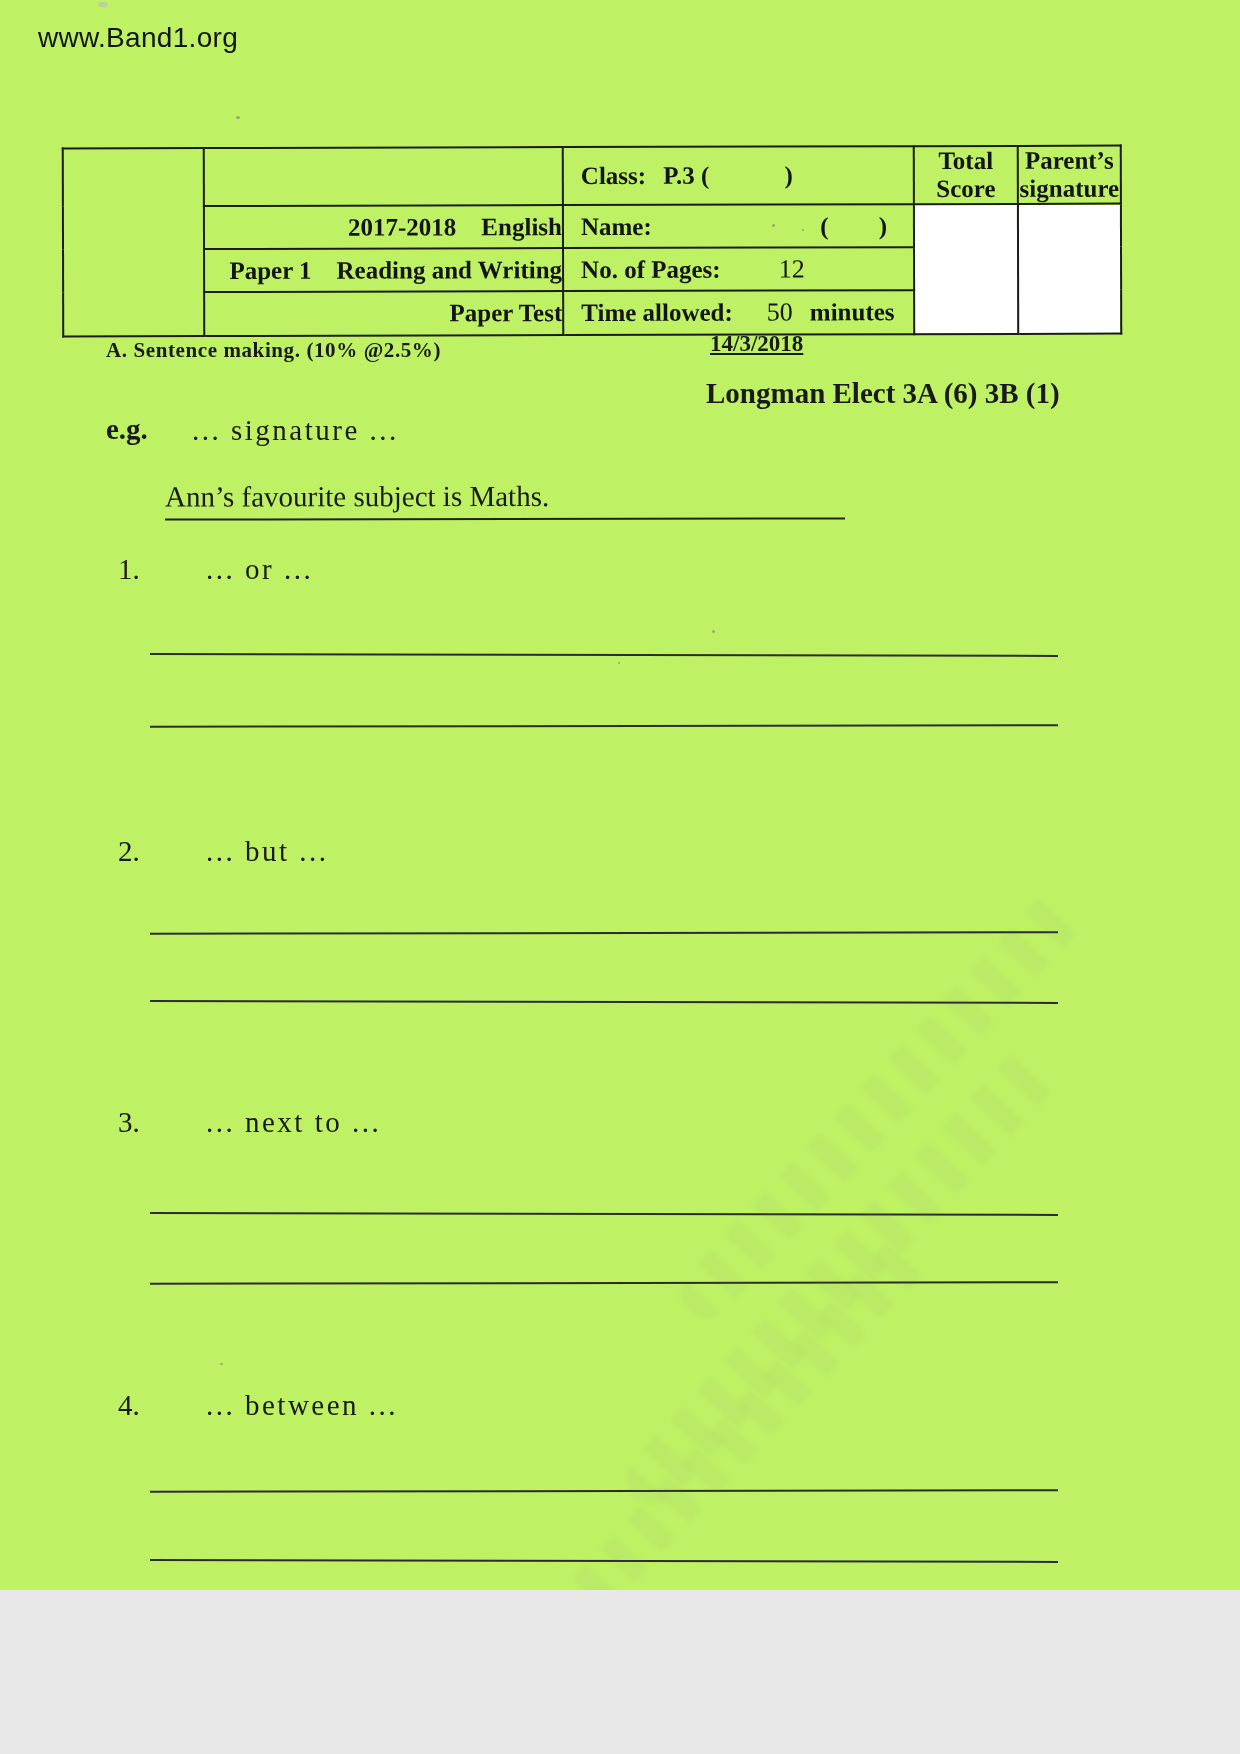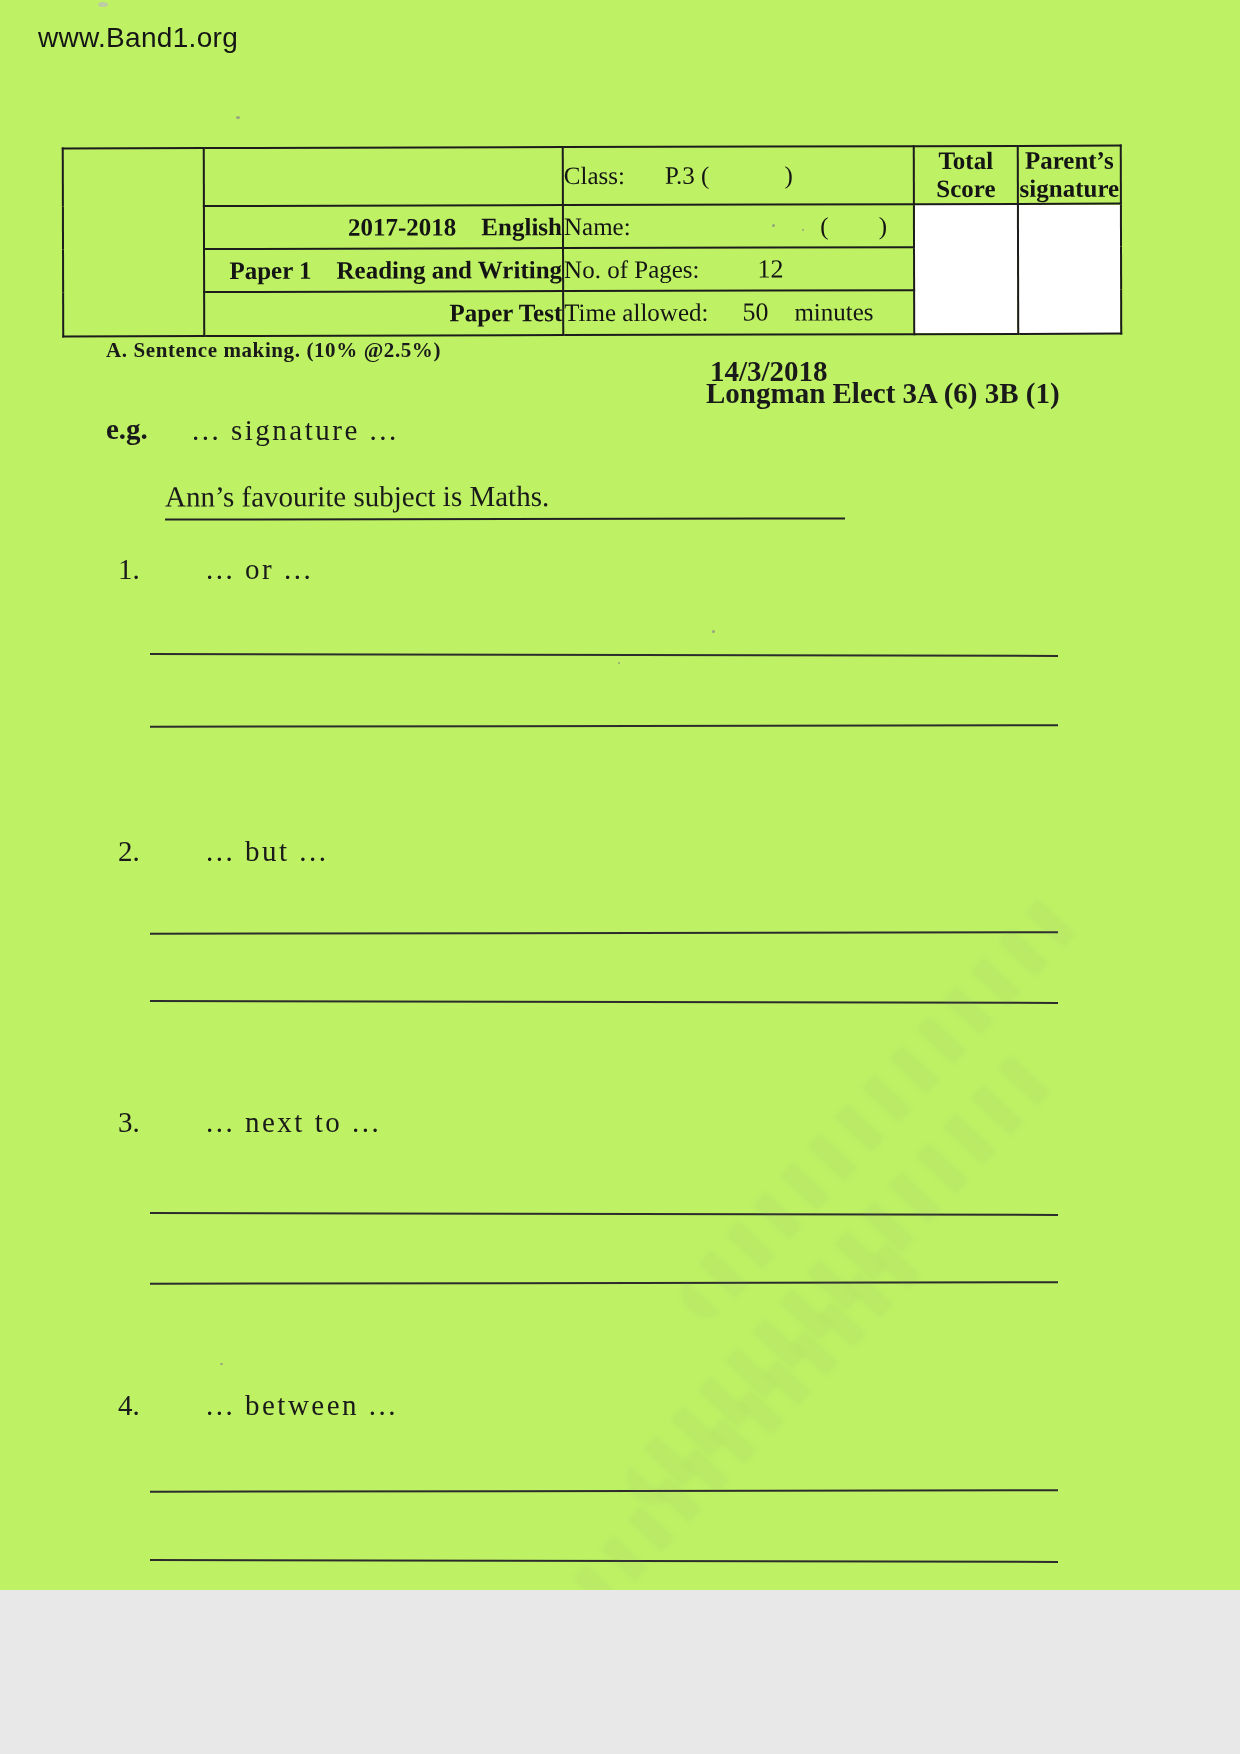--- a/index.html
+++ b/index.html
@@ -26,41 +26,41 @@
     transform:rotate(-0.15deg);
   }
   table.hdr td{
     border:2px solid #1c1c1c;
     padding:0;vertical-align:middle;
     font-size:25px;font-weight:bold;color:#141414;
     overflow:hidden;
   }
   td.t{text-align:right;}
   td.i{padding-left:10px;}
-  td.i .lbl{font-weight:normal;}
+  td.i .lbl{font-weight:bold;margin-left:17px;}
   td.i .val{font-weight:400;font-size:26px;}
   .vclass{margin-left:40px;}
   .vpages{margin-left:58px;}
   .vtime{margin-left:34px;}
   .stime{margin-left:26px;}
   td.i.name-cell{display:table-cell;}
   .name-wrap{display:flex;justify-content:space-between;padding-right:26px;}
   td.hc{
     text-align:center;font-size:22px;line-height:1.12;
     padding:2px 6px;font-weight:bold;
   }
   td.empty{background:#fff;}
   
   .sec-heading{
     position:absolute;left:106px;top:338px;
     font-size:21px;font-weight:bold;letter-spacing:0.6px;
   }
   .exam-date{
-    position:absolute;left:710px;top:355px;
-    font-size:29px;font-weight:bold;
+    position:absolute;left:710px;top:331px;
+    font-size:23px;font-weight:bold;text-decoration:underline;
   }
   .book-ref{
     position:absolute;left:706px;top:377px;
     font-size:29px;font-weight:bold;
   }
   .eg-label{
     position:absolute;left:106px;top:413px;
     font-size:29px;font-weight:bold;
   }
   .eg-prompt{

